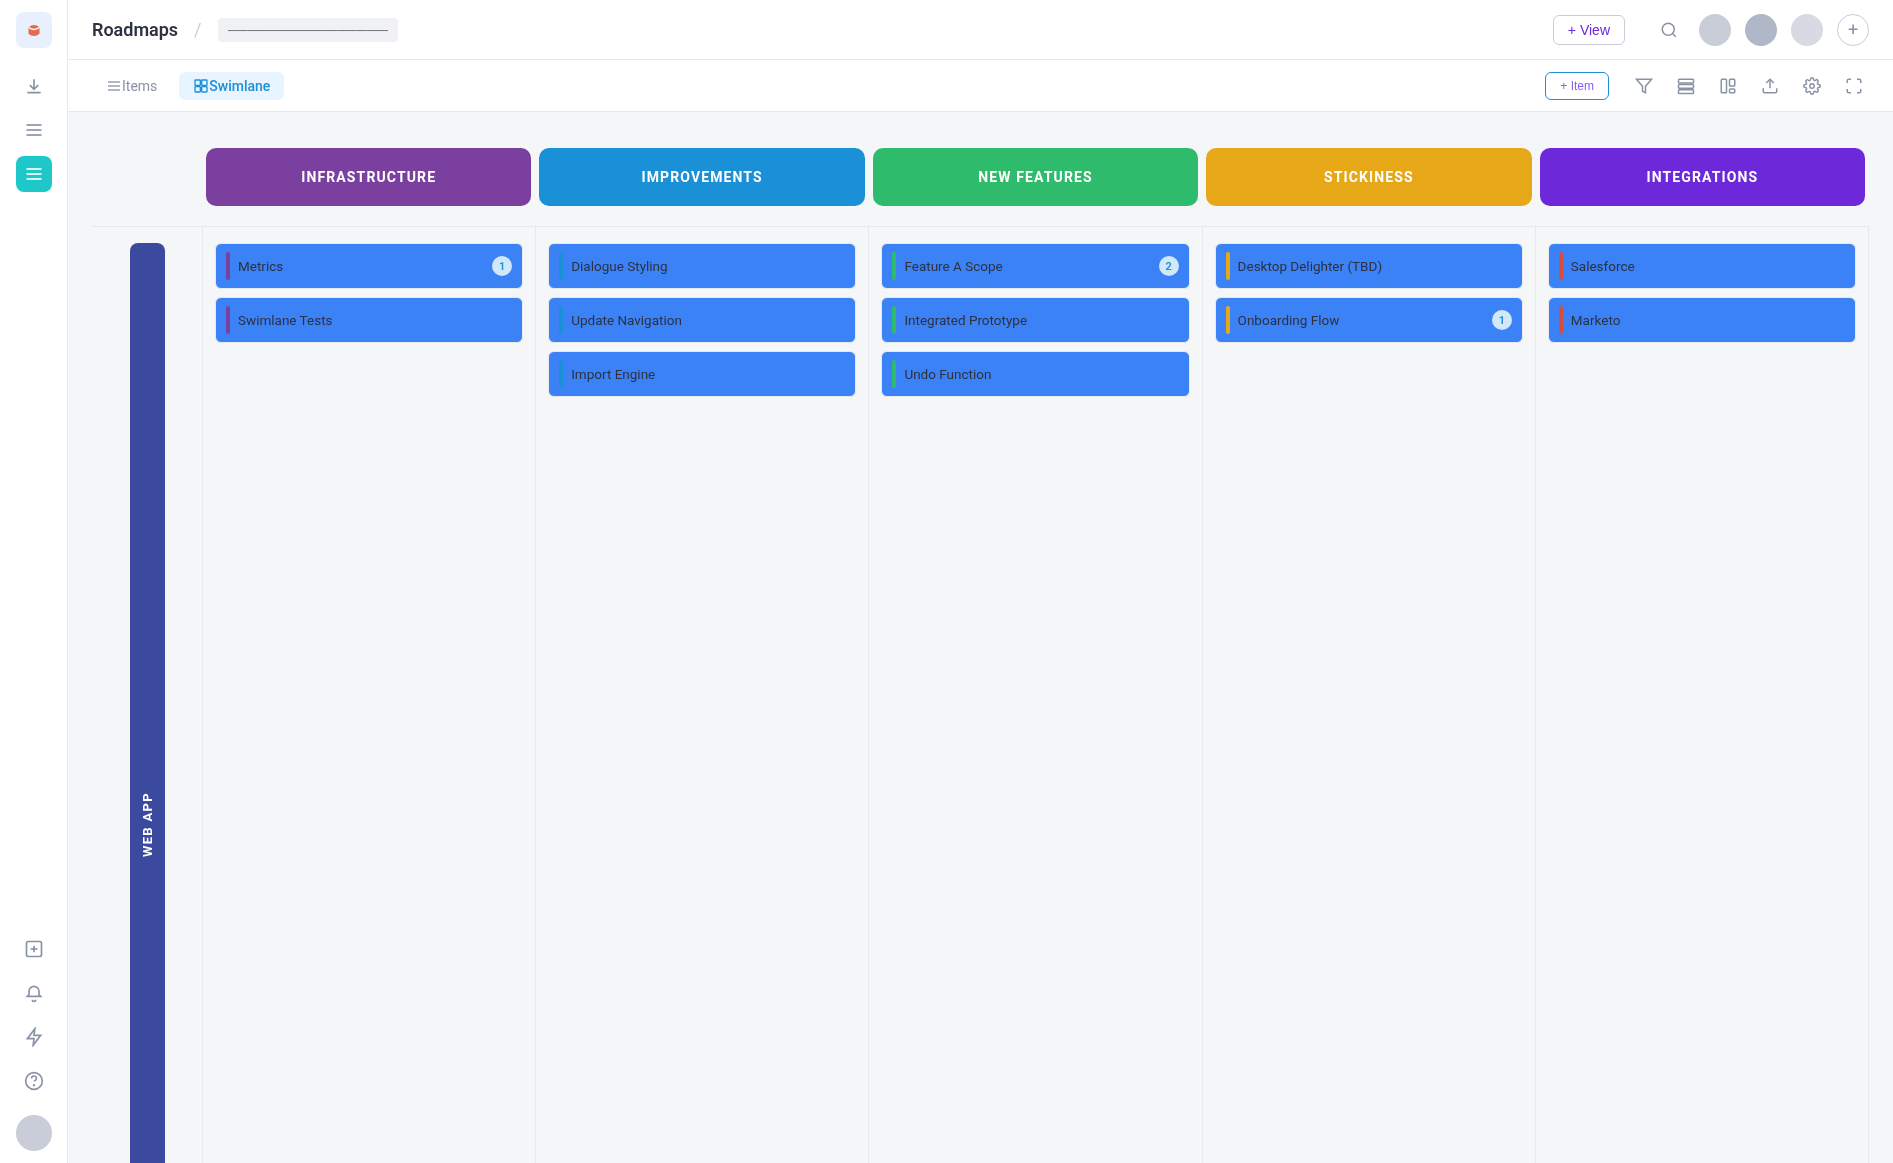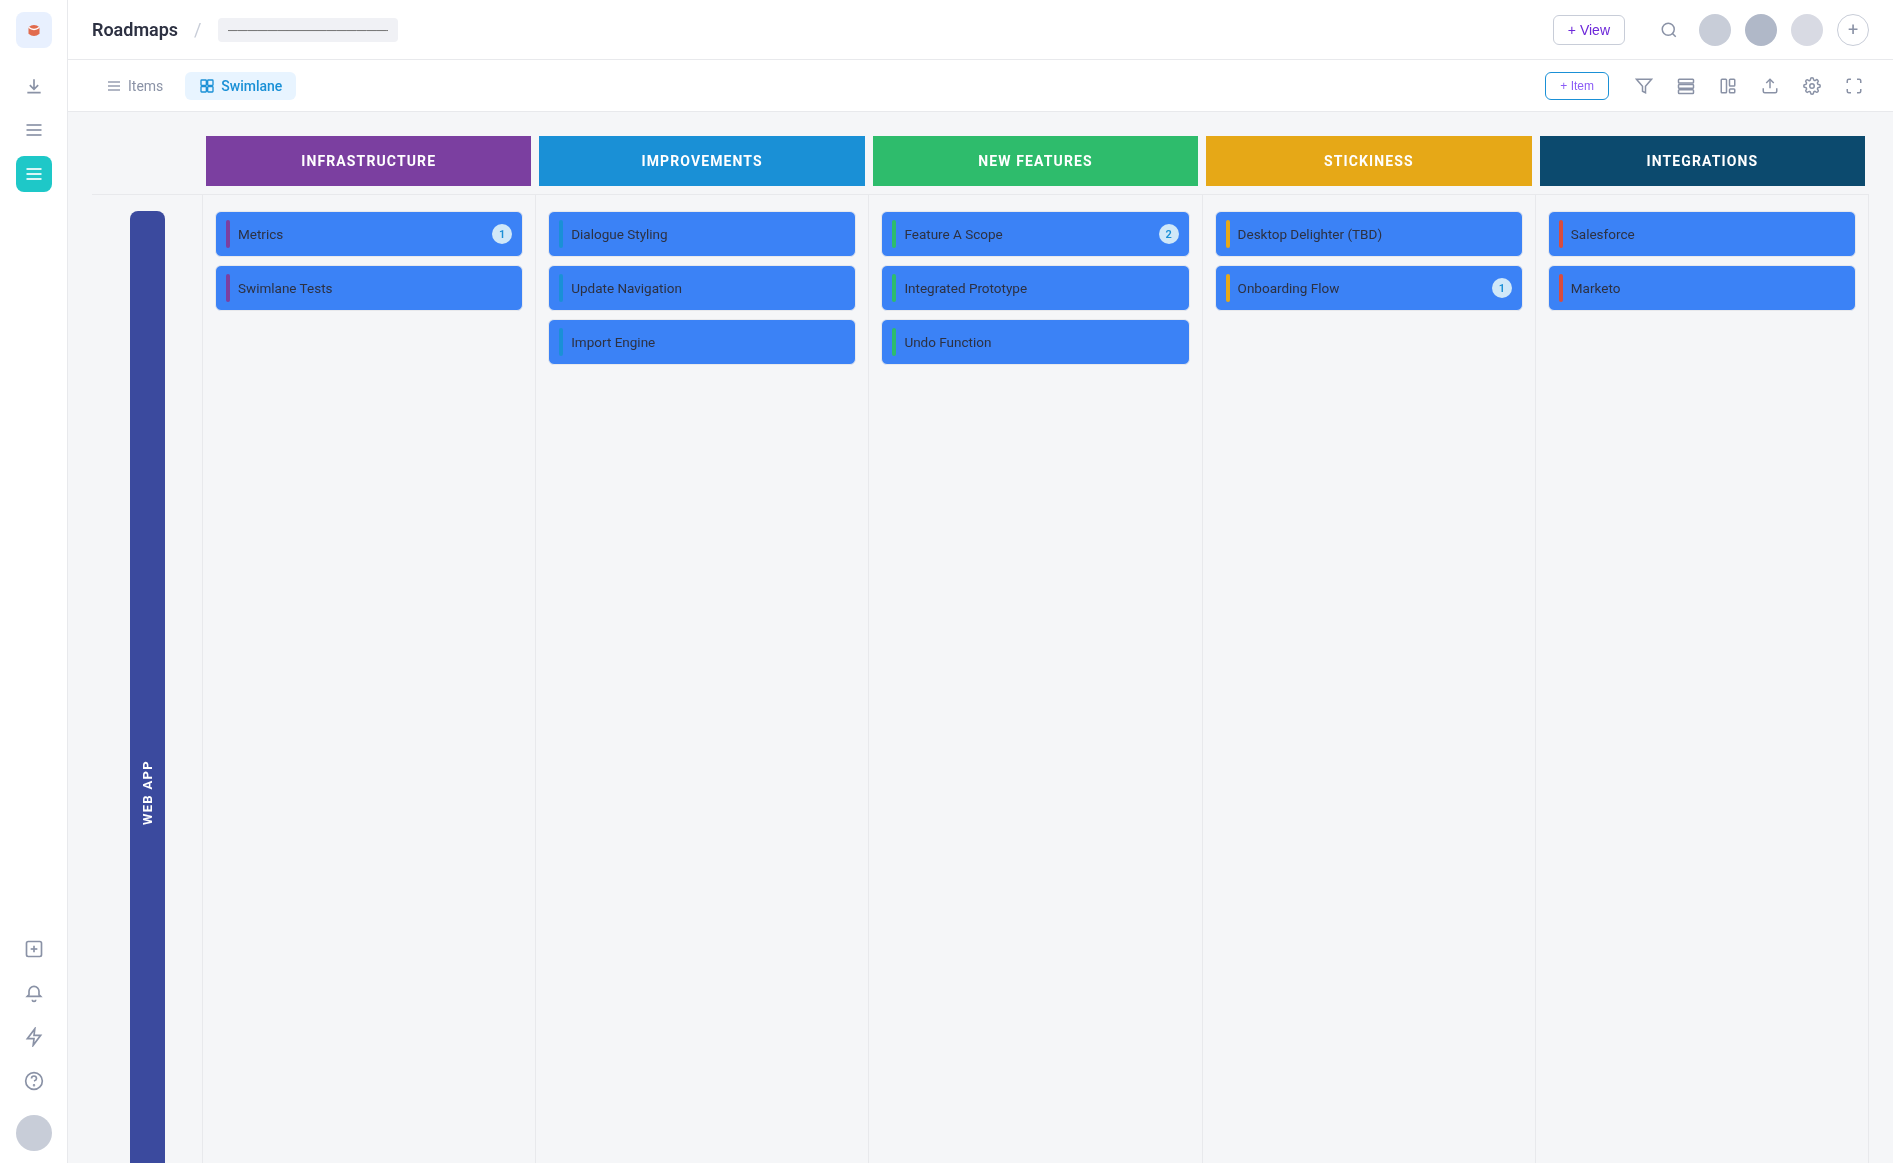--- a/index.html
+++ b/index.html
@@ -124,21 +124,21 @@
       background: #fff;
       border-bottom: 1px solid #e8e9ec;
       padding: 0 24px;
       height: 52px;
       display: flex;
       align-items: center;
       gap: 8px;
       flex-shrink: 0;
     }
     .toolbar-tab {
-      display: flex; align-items: center; gap: 6px;
+      display: flex; align-items: center; 
       padding: 6px 14px;
       border-radius: 6px;
       cursor: pointer;
       font-size: 14px;
       color: #8a92a6;
     }
     .toolbar-tab.active {
       background: #e8f4ff;
       color: #1a90d6;
       font-weight: 500;
@@ -177,37 +177,37 @@
     .col-headers {
       display: flex;
       margin-left: 110px;
       margin-bottom: 8px;
       gap: 0;
     }
 
     .col-header {
       flex: 1;
       min-width: 210px;
-      height: 50px;
+      height: 58px;
       display: flex;
       align-items: center;
       justify-content: center;
       font-size: 14px;
       font-weight: 700;
       letter-spacing: 0.08em;
       color: #fff;
-      border-radius: 0;
-      margin: 0 4px;
+      border-radius: 10px;
+      margin: 12px 4px;
     }
 
     .col-header-infrastructure { background: #7b3fa0; }
     .col-header-improvements { background: #1a90d6; }
     .col-header-new-features { background: #2ebc6c; }
     .col-header-stickiness { background: #e6a817; }
-    .col-header-integrations { background: #0c4a6e; }
+    .col-header-integrations { background: #6d28d9; }
 
     
     .swimlane-row {
       display: flex;
       align-items: stretch;
       border-top: 1px solid #e8e9ec;
       margin-bottom: 0;
     }
     .swimlane-row:last-child { border-bottom: 1px solid #e8e9ec; }
 

